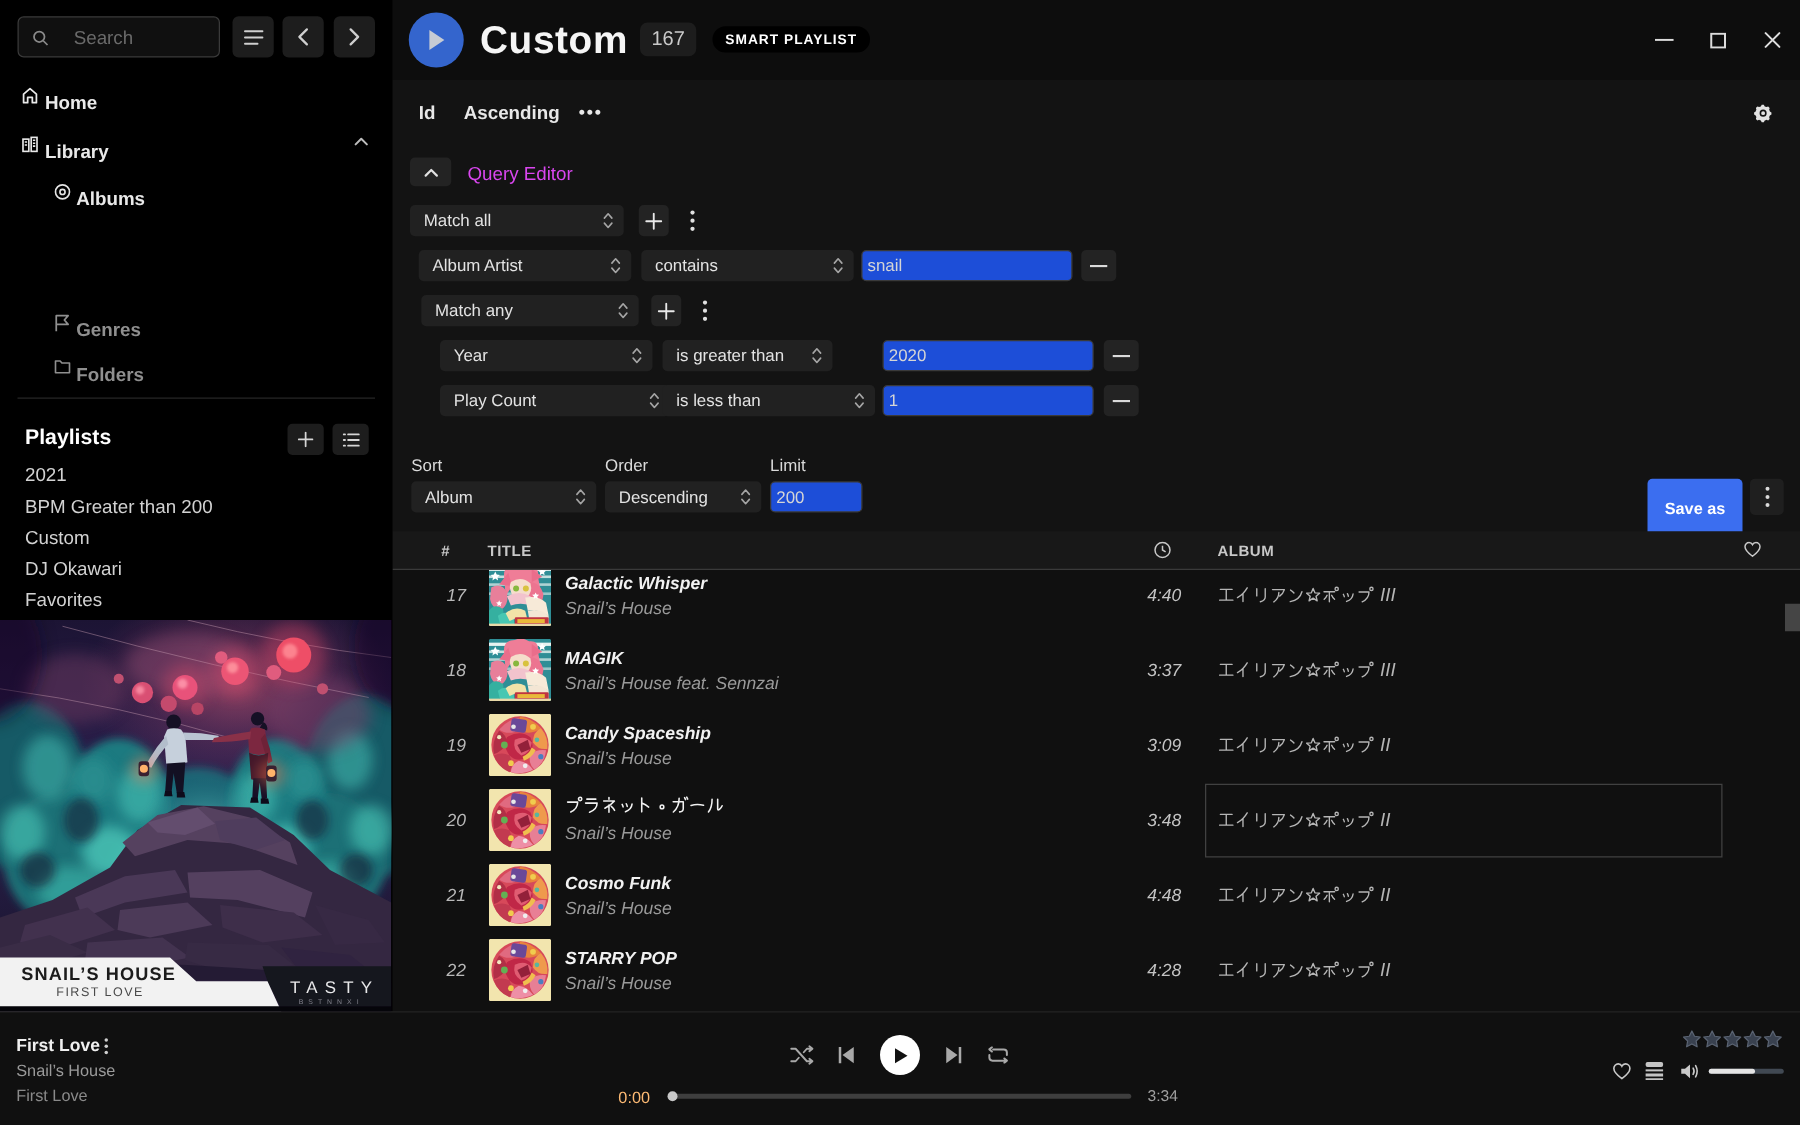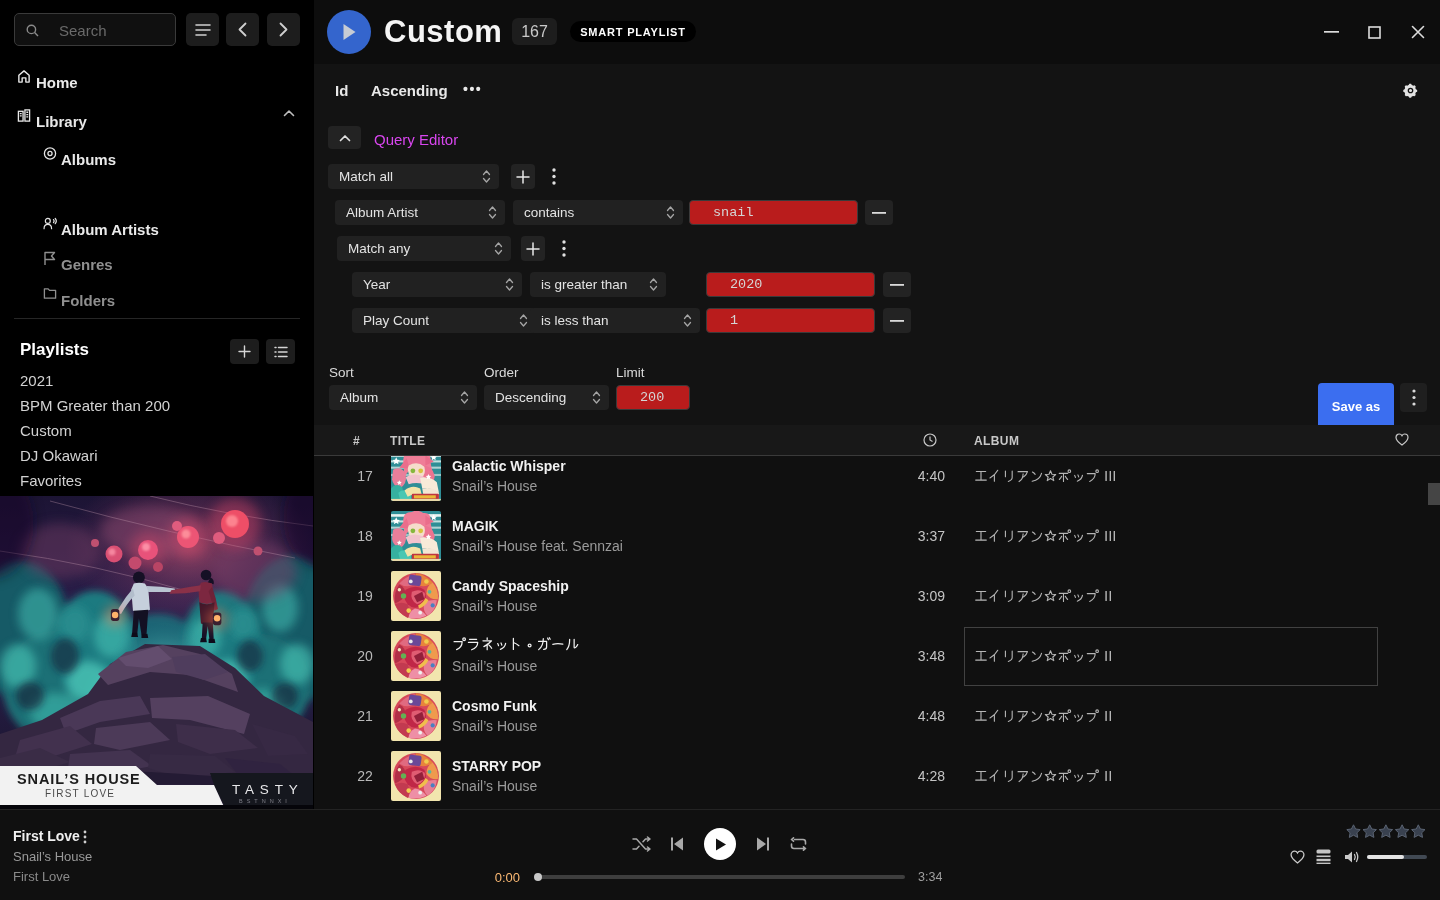--- a/index.html
+++ b/index.html
@@ -33,26 +33,26 @@
 .winbtn { position:absolute; top:0; width:46px; height:64px; display:flex; align-items:center; justify-content:center; }
 
 #tb-id { position:absolute; left:21px; top:82px; color:#e8e8e8; font-weight:bold; font-size:15px; }
 #tb-asc { position:absolute; left:57px; top:82px; color:#e8e8e8; font-weight:bold; font-size:15px; }
 #tb-dots { position:absolute; left:149px; top:81px; color:#e8e8e8; font-weight:bold; font-size:14px; letter-spacing:1.5px;}
 #tb-gear { position:absolute; left:1088px; top:82px; }
 
 .qbtn { position:absolute; background:#232323; border-radius:4px; display:flex; align-items:center; justify-content:center; }
 .qsel { position:absolute; height:25px; background:#212121; border-radius:4px; color:#e3e3e3; font-size:13.5px; display:flex; align-items:center; padding-left:11px; }
 .qsel .chev { position:absolute; right:8px; top:5px; }
-.qin { position:absolute; height:25px; background:#b91c1c; border:1px solid #3a3a3a; border-radius:4px; color:#d5d5d5; font-size:13.5px; display:flex; align-items:center; padding-left:23px;font-family:Liberation Mono, monospace; }
+.qin { position:absolute; height:25px; background:#1d4ed8; border:1px solid #3a3a3a; border-radius:4px; color:#d5d5d5; font-size:13.5px; display:flex; align-items:center; padding-left:4px; }
 .qlabel { position:absolute; color:#dadada; font-size:13.5px; }
 #saveas { position:absolute; left:1004px; top:383px; width:76px; height:46px; background:#3b6ef0; border-radius:4px; color:#fff; font-weight:bold; font-size:13px; display:flex; align-items:center; justify-content:center; }
 
 #thead { position:absolute; left:0; top:425px; width:1126px; height:31px; background:#181818; border-bottom:1px solid #3a3a3a; color:#c8c8c8; font-size:12px; font-weight:bold; z-index:3; }
-.trow { position:absolute; left:0; width:1126px; height:60px; }
+.trow { position:absolute; left:0; width:1126px; height:60px;font-style:italic; }
 .tnum { position:absolute; left:36px; top:0; width:30px; height:60px; display:flex; align-items:center; justify-content:center; color:#b9b9b9; font-size:14px; }
 .tthumb { position:absolute; left:77px; top:5px; width:50px; height:50px; border-radius:2px; overflow:hidden; }
 .ttitle { position:absolute; left:138px; top:12px; color:#f2f2f2; font-weight:bold; font-size:14px; }
 .tsub { position:absolute; left:138px; top:32px; color:#9a9a9a; font-size:14px; }
 .tdur { position:absolute; left:560px; top:0; width:71px; height:60px; display:flex; align-items:center; justify-content:flex-end; color:#c4c4c4; font-size:14px; }
 .talb { position:absolute; left:660px; top:0; height:60px; display:flex; align-items:center; }
 #cellsel { position:absolute; left:650px; top:627px; width:414px; height:59px; border:1px solid #414141; }
 #scrollh { position:absolute; left:1114px; top:483px; width:12px; height:22px; background:#454545; }
 
 #player { position:absolute; left:0; top:809px; width:1440px; height:91px; background:#101010; border-top:1px solid #232323; z-index:7; }
@@ -531,30 +531,20 @@
     </div>
     <div class="navitem navsub" style="top:136px">
       <span class="ic">
           <svg width="15" height="15" viewBox="0 0 15 15" fill="none" stroke="#e4e4e4" stroke-width="1.4">
             <circle cx="7.5" cy="7.5" r="6"></circle>
             <circle cx="7.5" cy="7.5" r="2.2"></circle>
           </svg>
         </span>
       <span class="tx">Albums</span>
     </div>
-    <div class="navitem navsub" style="top:206px">
-      <span class="ic">
-          <svg width="16" height="15" viewBox="0 0 16 15" fill="none" stroke="#e4e4e4" stroke-width="1.4" stroke-linecap="round">
-            <circle cx="5.5" cy="4.5" r="2.8"></circle>
-            <path d="M1.2 13.5 C1.2 10.2 3 8.6 5.5 8.6 C8 8.6 9.8 10.2 9.8 13.5"></path>
-            <path d="M12 3 C12.8 4 12.8 5.5 12 6.5 M14 1.8 C15.4 3.5 15.4 6 14 7.7"></path>
-          </svg>
-        </span>
-      <span class="tx">Album Artists</span>
-    </div>
     <div class="navitem navsub" style="top:241px">
       <span class="ic">
           <svg width="13" height="15" viewBox="0 0 13 15" fill="none" stroke="#8f8f8f" stroke-width="1.4" stroke-linejoin="round">
             <path d="M2 14 V1.5 H11.5 L8.5 5 L11.5 8.5 H2"></path>
           </svg>
         </span>
       <span class="tx dim">Genres</span>
     </div>
     <div class="navitem navsub" style="top:277px">
       <span class="ic">

